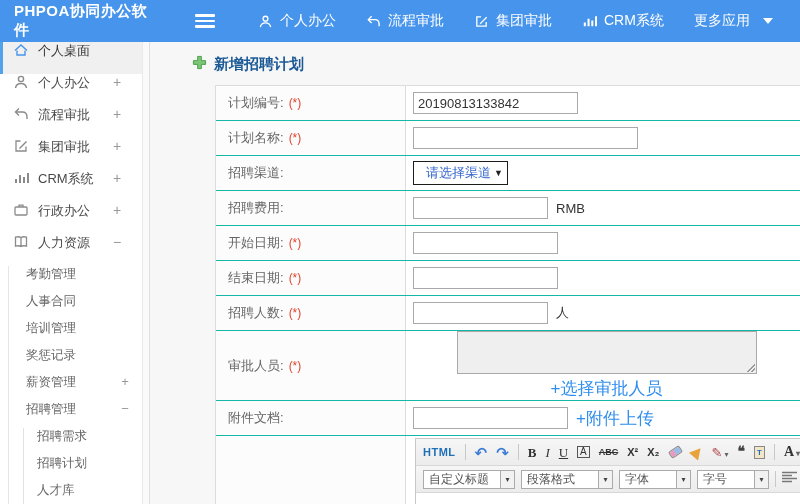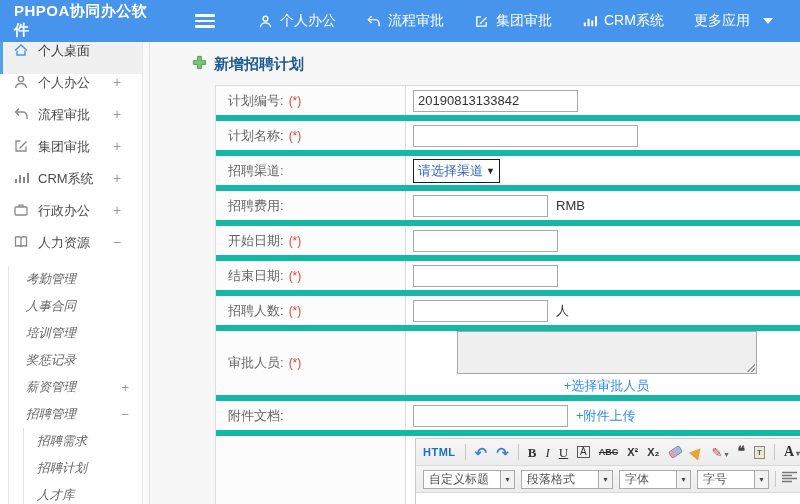--- a/index.html
+++ b/index.html
@@ -19,48 +19,48 @@
   
   .sidebar { position:absolute; left:0; top:42px; width:150px; bottom:0; background:#fff; border-right:1px solid #E0E0E0; }
   .sb-scroll { position:absolute; right:0; top:0; bottom:0; width:7px; background:#FAFAFA; border-left:1px solid #EAEAEA; }
   .sb-item { display:flex; align-items:flex-start; height:32px; padding:0 26px 0 13px; color:#4a4a4a; font-size:13px; cursor:pointer; position:relative; }
   .sb-item .ic { width:16px; height:16px; margin-right:9px; color:#8a8a8a; flex:none; }
   .sb-item .lbl { flex:1; white-space:nowrap; }
   .sb-item .exp { color:#999; font-size:14px; width:12px; text-align:center; }
   .sb-item.active { background:#F0F0F0; border-left:3px solid #52A3EC; padding-left:10px; color:#333; }
   .sb-item.active .ic { color:#4694EB; }
   .sb-group { margin-left:8px; border-left:1px solid #E6E6E6; }
-  .sb-sub { display:flex; align-items:center; height:27px; padding:0 18px 0 17px; font-size:12.5px; color:#666; cursor:pointer;font-style:italic; }
+  .sb-sub { display:flex; height:27px; padding:0 18px 0 17px; font-size:12.5px; color:#666; cursor:pointer; }
   .sb-sub .lbl { flex:1; white-space:nowrap; }
   .sb-sub .exp { color:#999; font-size:13px; width:12px; text-align:center; }
   .sb-group2 { margin-left:14px; border-left:1px solid #E2E2E2; }
   .sb-group2 .sb-sub { padding-left:13px; }
 
   
   .content { position:absolute; left:150px; top:42px; right:0; bottom:0; background:#F7F7F7; overflow:hidden; }
   .page-title { position:absolute; left:42px; top:13px; display:flex; align-items:center; gap:7px; }
   .page-title .t { font-size:15px; font-weight:bold; color:#1C5A96; }
 
   .ftable { position:absolute; left:65px; top:43px; width:585px; border:1px solid #DCDCDC; border-right:none; background:#fff; }
-  .frow { display:flex; border-bottom:6px solid #14b8a6; }
+  .frow { display:flex; border-bottom:1px solid #14b8a6; }
   .frow:last-child { border-bottom:none; }
   .fl { width:190px; flex:none; border-right:1px solid #DCDCDC; background:#FCFCFC; display:flex; align-items:center; padding-left:12px; font-size:13px; color:#666; }
   .fl em { font-style:normal; color:#E0452F; font-size:12px; margin-left:5px; }
   .fv { flex:1; display:flex; align-items:center; padding-left:7px; background:#fff; position:relative; }
   .h35 { height:35px; } .h70 { height:70px;text-align:right; }
   input.txt { height:22px; border:1px solid #A9A9A9; background:#fff; font-size:13px; color:#333; padding:0 4px; font-family:inherit; }
   .suffix { font-size:13px; color:#333; margin-left:8px; }
-  .fake-select { height:24px; border:1px solid #1d1d1d; background:#fff; display:flex; align-items:center; cursor:pointer; }
+  .fake-select { height:24px; border:1px solid #1d1d1d; background:#fff; display:flex; align-items:center; cursor:pointer;padding-left:8px; }
   .fake-select .sv { font-size:13px; color:#3366CC; padding:0 2px 0 4px; }
   .fake-select .sa { font-size:9px; color:#222; padding:0 4px 0 1px; }
   .ta-wrap { display:flex; flex-direction:column; justify-content:center; }
   .fake-ta { width:300px; height:54px; border:1px solid #A9A9A9; background:#EFEFEF; position:relative; resize:both; }
   .fake-ta .grip { position:absolute; right:1px; bottom:1px; width:8px; height:8px; background:
       linear-gradient(135deg, transparent 50%, #999 50%, #999 60%, transparent 60%, transparent 75%, #999 75%, #999 85%, transparent 85%); }
-  a.blue-link { font-size:13px; color:#2E8DED; text-decoration:none; cursor:pointer; }
+  a.blue-link { font-size:17px; color:#2E8DED; text-decoration:none; cursor:pointer; }
   .ta-link { margin-top:3px; }
 
   
   .editor { margin:2px 0 0 2px; width:600px; border:1px solid #C9C9C9; background:#fff; }
   .tb-row { height:27px; display:flex; align-items:center; padding:0 7px; gap:9px; background:linear-gradient(#F6F6F6,#ECECEC); border-bottom:1px solid #D8D8D8; white-space:nowrap; overflow:hidden; }
   .tb-row2 { gap:6px; }
   .sep { width:1px; height:16px; background:#C8C8C8; flex:none; }
   .tbtn { font-size:13px; color:#333; cursor:pointer; flex:none; line-height:1; }
   .html-btn { color:#1E6FB8; font-weight:bold; font-size:11px; letter-spacing:.5px; }
   .arrow-btn { color:#3A7BD5; font-size:15px; font-weight:bold; }

